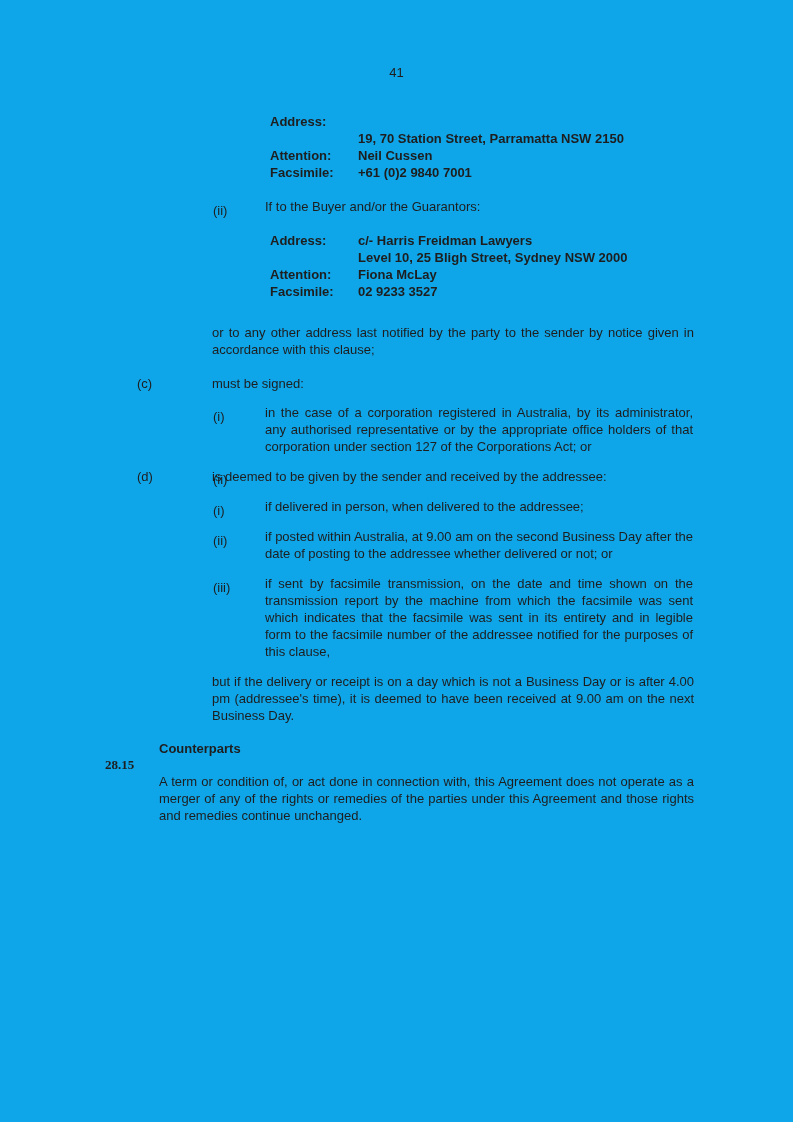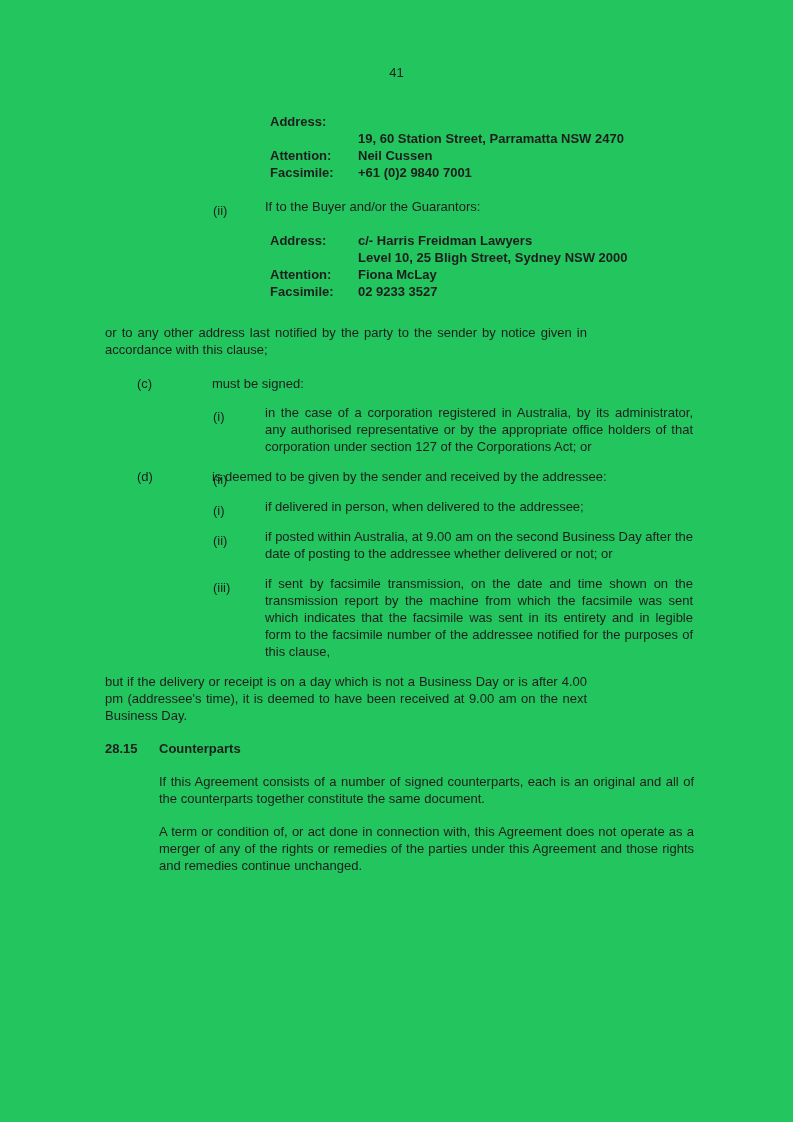--- a/index.html
+++ b/index.html
@@ -5,21 +5,21 @@
   * { margin: 0; padding: 0; box-sizing: border-box; }
   html, body { background: #ffffff; }
   body {
     width: 793px; height: 1122px;
     font-family: "Liberation Sans", "DejaVu Sans", sans-serif;
     color: #1e1e1e;
   }
   .page {
     position: relative;
     width: 793px; height: 1122px;
-    background: #22c55e;
+    background: #0ea5e9;
     font-size: 13px;
     line-height: 17px;
     overflow: hidden;
   }
   .page-number {
     padding-top: 64px;
     margin-bottom: 32px;
     text-align: center;
   }
   .content {
@@ -30,26 +30,26 @@
   .addr-block { margin-left: 165px; }
   .addr-row { display: flex; font-weight: bold; }
   .addr-label { width: 88px; flex: 0 0 88px; }
   .addr-value { width: 335px; }
   
   .li-letter { position: relative; padding-left: 107px; }
   .li-letter > .marker { position: absolute; left: 32px; top: 0; }
   .li-roman  { position: relative; padding-left: 160px; }
   .li-roman  > .marker { position: absolute; left: 108px; top: 4px; }
   
-  .para-l1  { width: 482px; }
+  .para-l1  { margin-left: 107px; width: 482px; }
   .para-top { margin-left: 54px;  width: 535px; }
   .just { text-align: justify; }
   
   .section-heading { position: relative; padding-left: 54px; font-weight: bold; }
-  .section-heading > .num { position: absolute; left: 0; top: 0; }
+  .section-heading > .num { position: absolute; left: 0; top: 16px; font-family: Liberation Serif, serif; }
   
   .mb12 { margin-bottom: 12px; }
   .mb13 { margin-bottom: 13px; }
   .mb16 { margin-bottom: 16px; }
   .mb17 { margin-bottom: 17px; }
   .mb24 { margin-bottom: 24px; }
 </style>
 </head>
 <body>
 
@@ -58,21 +58,21 @@
   <div class="page-number">41</div>
 
   <div class="content">
 
     <div class="addr-block mb17">
       <div class="addr-row">
         <span class="addr-label">Address:</span>
       </div>
       <div class="addr-row">
         <span class="addr-label"></span>
-        <span class="addr-value">19, 60 Station Street, Parramatta NSW 2470</span>
+        <span class="addr-value">19, 70 Station Street, Parramatta NSW 2150</span>
       </div>
       <div class="addr-row">
         <span class="addr-label">Attention:</span>
         <span class="addr-value">Neil Cussen</span>
       </div>
       <div class="addr-row">
         <span class="addr-label">Facsimile:</span>
         <span class="addr-value">+61 (0)2 9840 7001</span>
       </div>
     </div>
@@ -136,18 +136,17 @@
       <span class="marker">(iii)</span>
       <span>if sent by facsimile transmission, on the date and time shown on the transmission report by the machine from which the facsimile was sent which indicates that the facsimile was sent in its entirety and in legible form to the facsimile number of the addressee notified for the purposes of this clause,</span>
     </div>
 
     <div class="para-l1 just mb16">but if the delivery or receipt is on a day which is not a Business Day or is after 4.00 pm (addressee's time), it is deemed to have been received at 9.00 am on the next Business Day.</div>
 
     <div class="section-heading mb16">
       <span class="num">28.15</span>
       <span>Counterparts</span>
     </div>
-    <div class="para-top just mb16">If this Agreement consists of a number of signed counterparts, each is an original and all of the counterparts together constitute the same document.</div>
 
     <div class="para-top just">A term or condition of, or act done in connection with, this Agreement does not operate as a merger of any of the rights or remedies of the parties under this Agreement and those rights and remedies continue unchanged.</div>
 
   </div>
 </div>
 
 </body></html>

